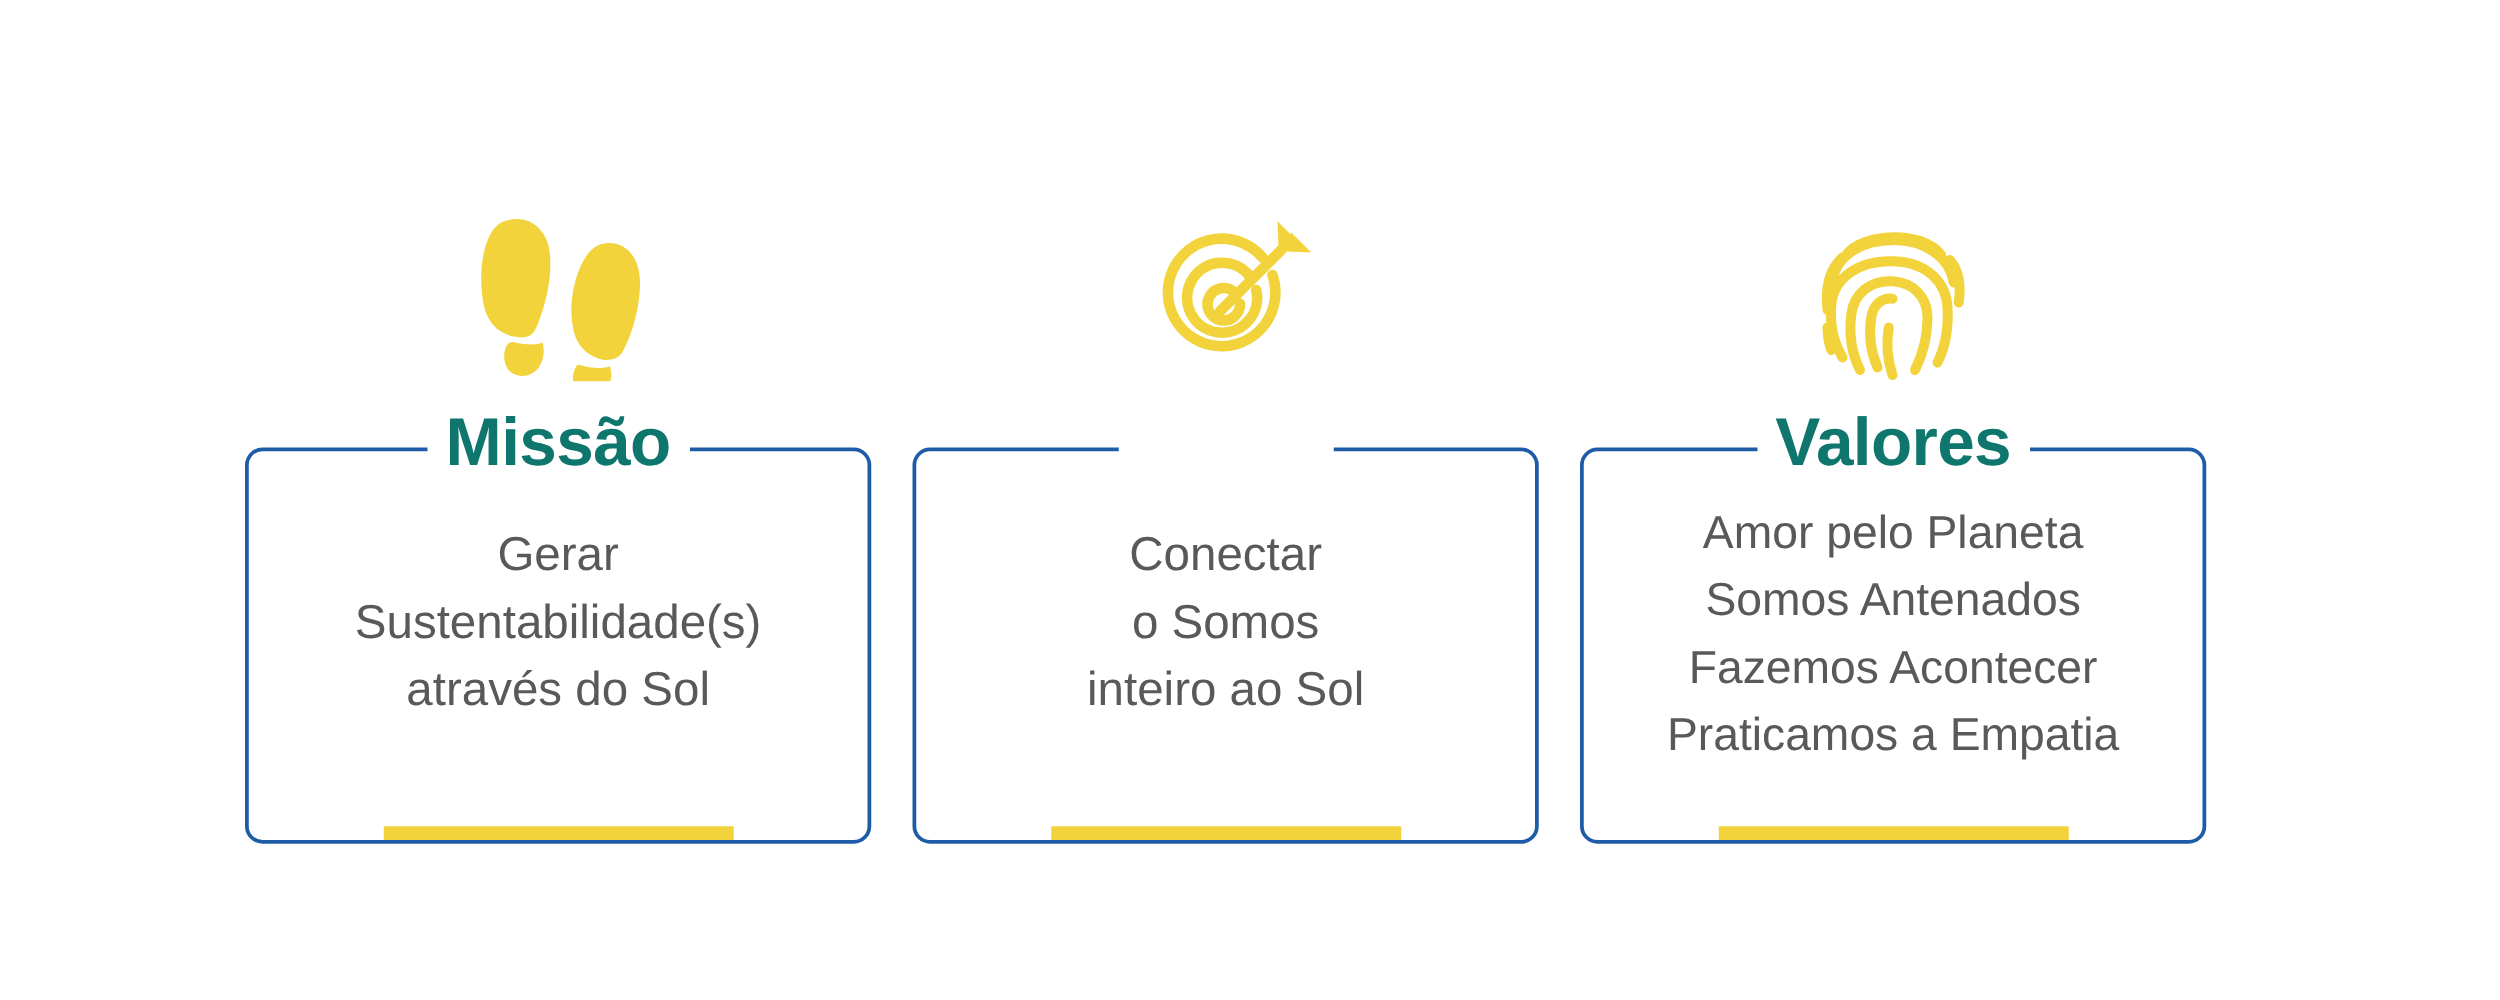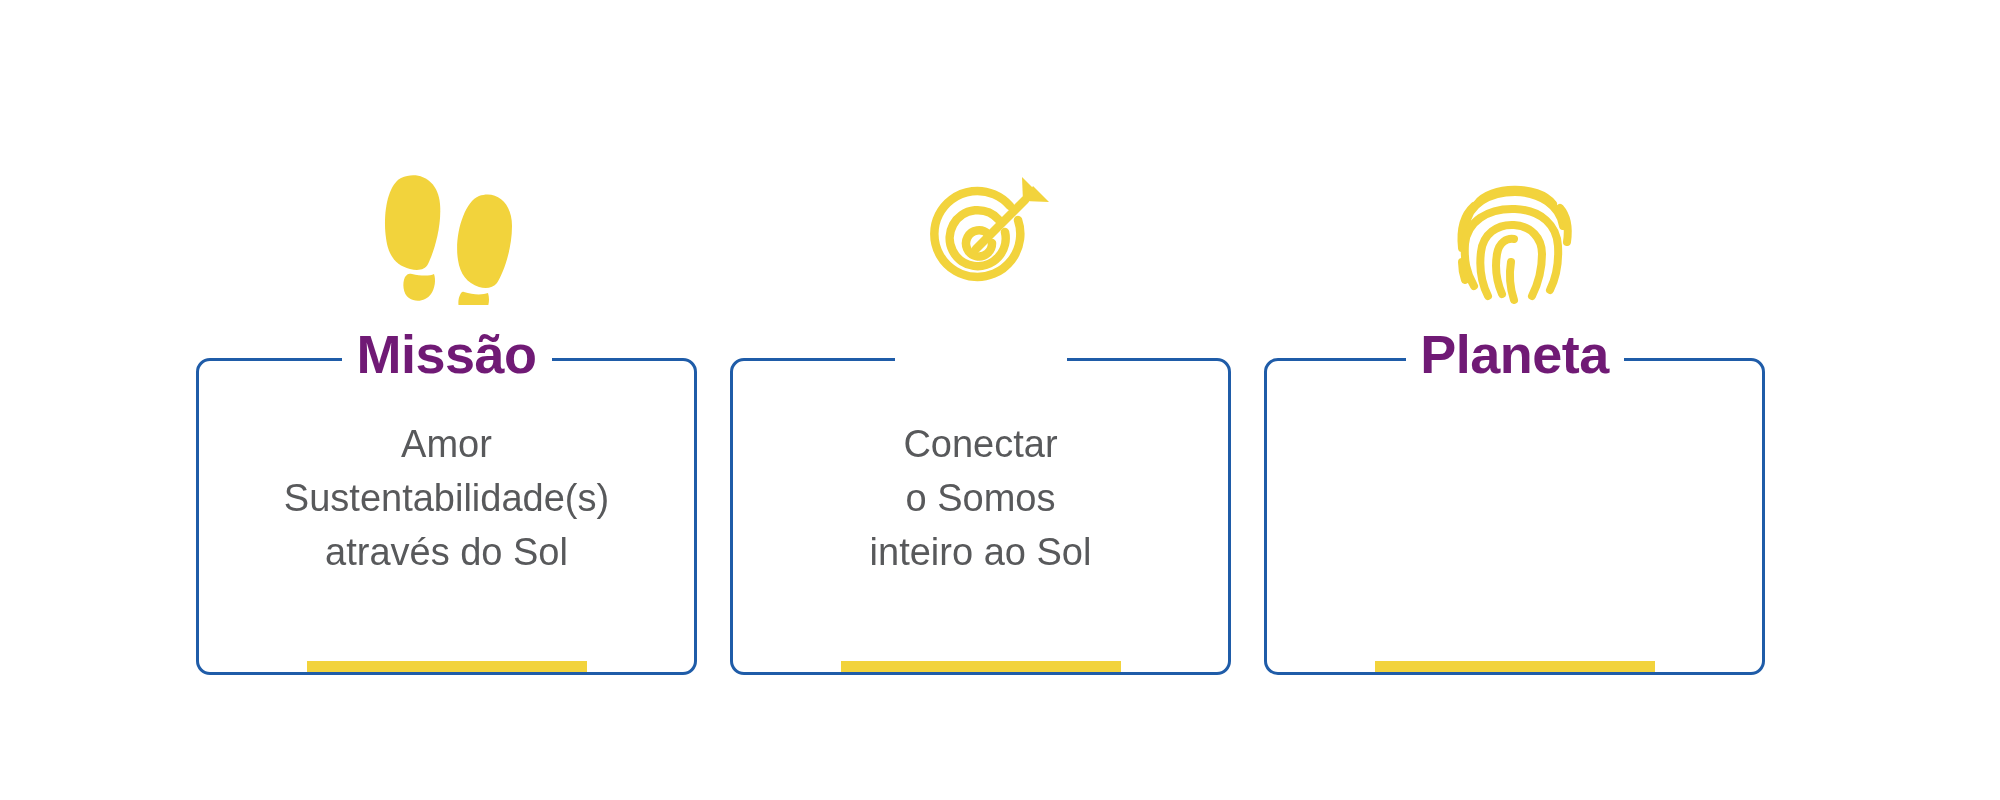--- a/index.html
+++ b/index.html
@@ -81,21 +81,21 @@
     position: absolute;
     top: -38px;
     left: 50%;
     transform: translateX(-50%);
     z-index: 3;
     font-family: "Liberation Sans", sans-serif;
     font-weight: bold;
     font-size: 54px;
     line-height: 62px;
     letter-spacing: -0.5px;
-    color: #701a75;
+    color: #0f766e;
     white-space: nowrap;
   }
 
   .card-body {
     position: absolute;
     left: 18px;
     right: 18px;
     top: 56px;
     text-align: center;
     font-family: "Liberation Sans", sans-serif;
@@ -141,21 +141,21 @@
                      C121 118 114 119 107 117 C95 113 88 104 86 90 C82 66 92 32 107 26 Z"></path>
             <path d="M92 122 C101 125 111 125 116 123 C118 129 117 137 113 142
                      C108 148 98 149 92 145 C86 141 85 131 88 125 C89 123 90 121 92 122 Z"></path>
           </g>
         </svg>
       </div>
 
       <div class="card">
         <div class="title-gap" style="width:210px"></div>
         <div class="card-title">Missão</div>
-        <div class="card-body">Amor
+        <div class="card-body">Gerar
 Sustentabilidade(s)
 através do Sol</div>
         <div class="accent-bar"></div>
       </div>
     </div>
 
     <div class="card-wrap">
 
       <div class="icon-holder">
         <svg width="150" height="140" viewBox="0 0 150 140" aria-hidden="true">
@@ -196,19 +196,23 @@
                      C92 102 88 116 82 128"></path>
             <path d="M52 126 C46 112 45 98 47 86 C49 74 57 70 64 71"></path>
             <path d="M64 132 C60 120 59 106 61 94"></path>
             <path d="M12 94 C12 100 13 106 15 112"></path>
           </g>
         </svg>
       </div>
 
       <div class="card">
         <div class="title-gap" style="width:218px"></div>
-        <div class="card-title">Planeta</div>
+        <div class="card-title">Valores</div>
+        <div class="card-body values">Amor pelo Planeta
+Somos Antenados
+Fazemos Acontecer
+Praticamos a Empatia</div>
         <div class="accent-bar"></div>
       </div>
     </div>
 
   </div>
 </div>
 
 </body></html>

